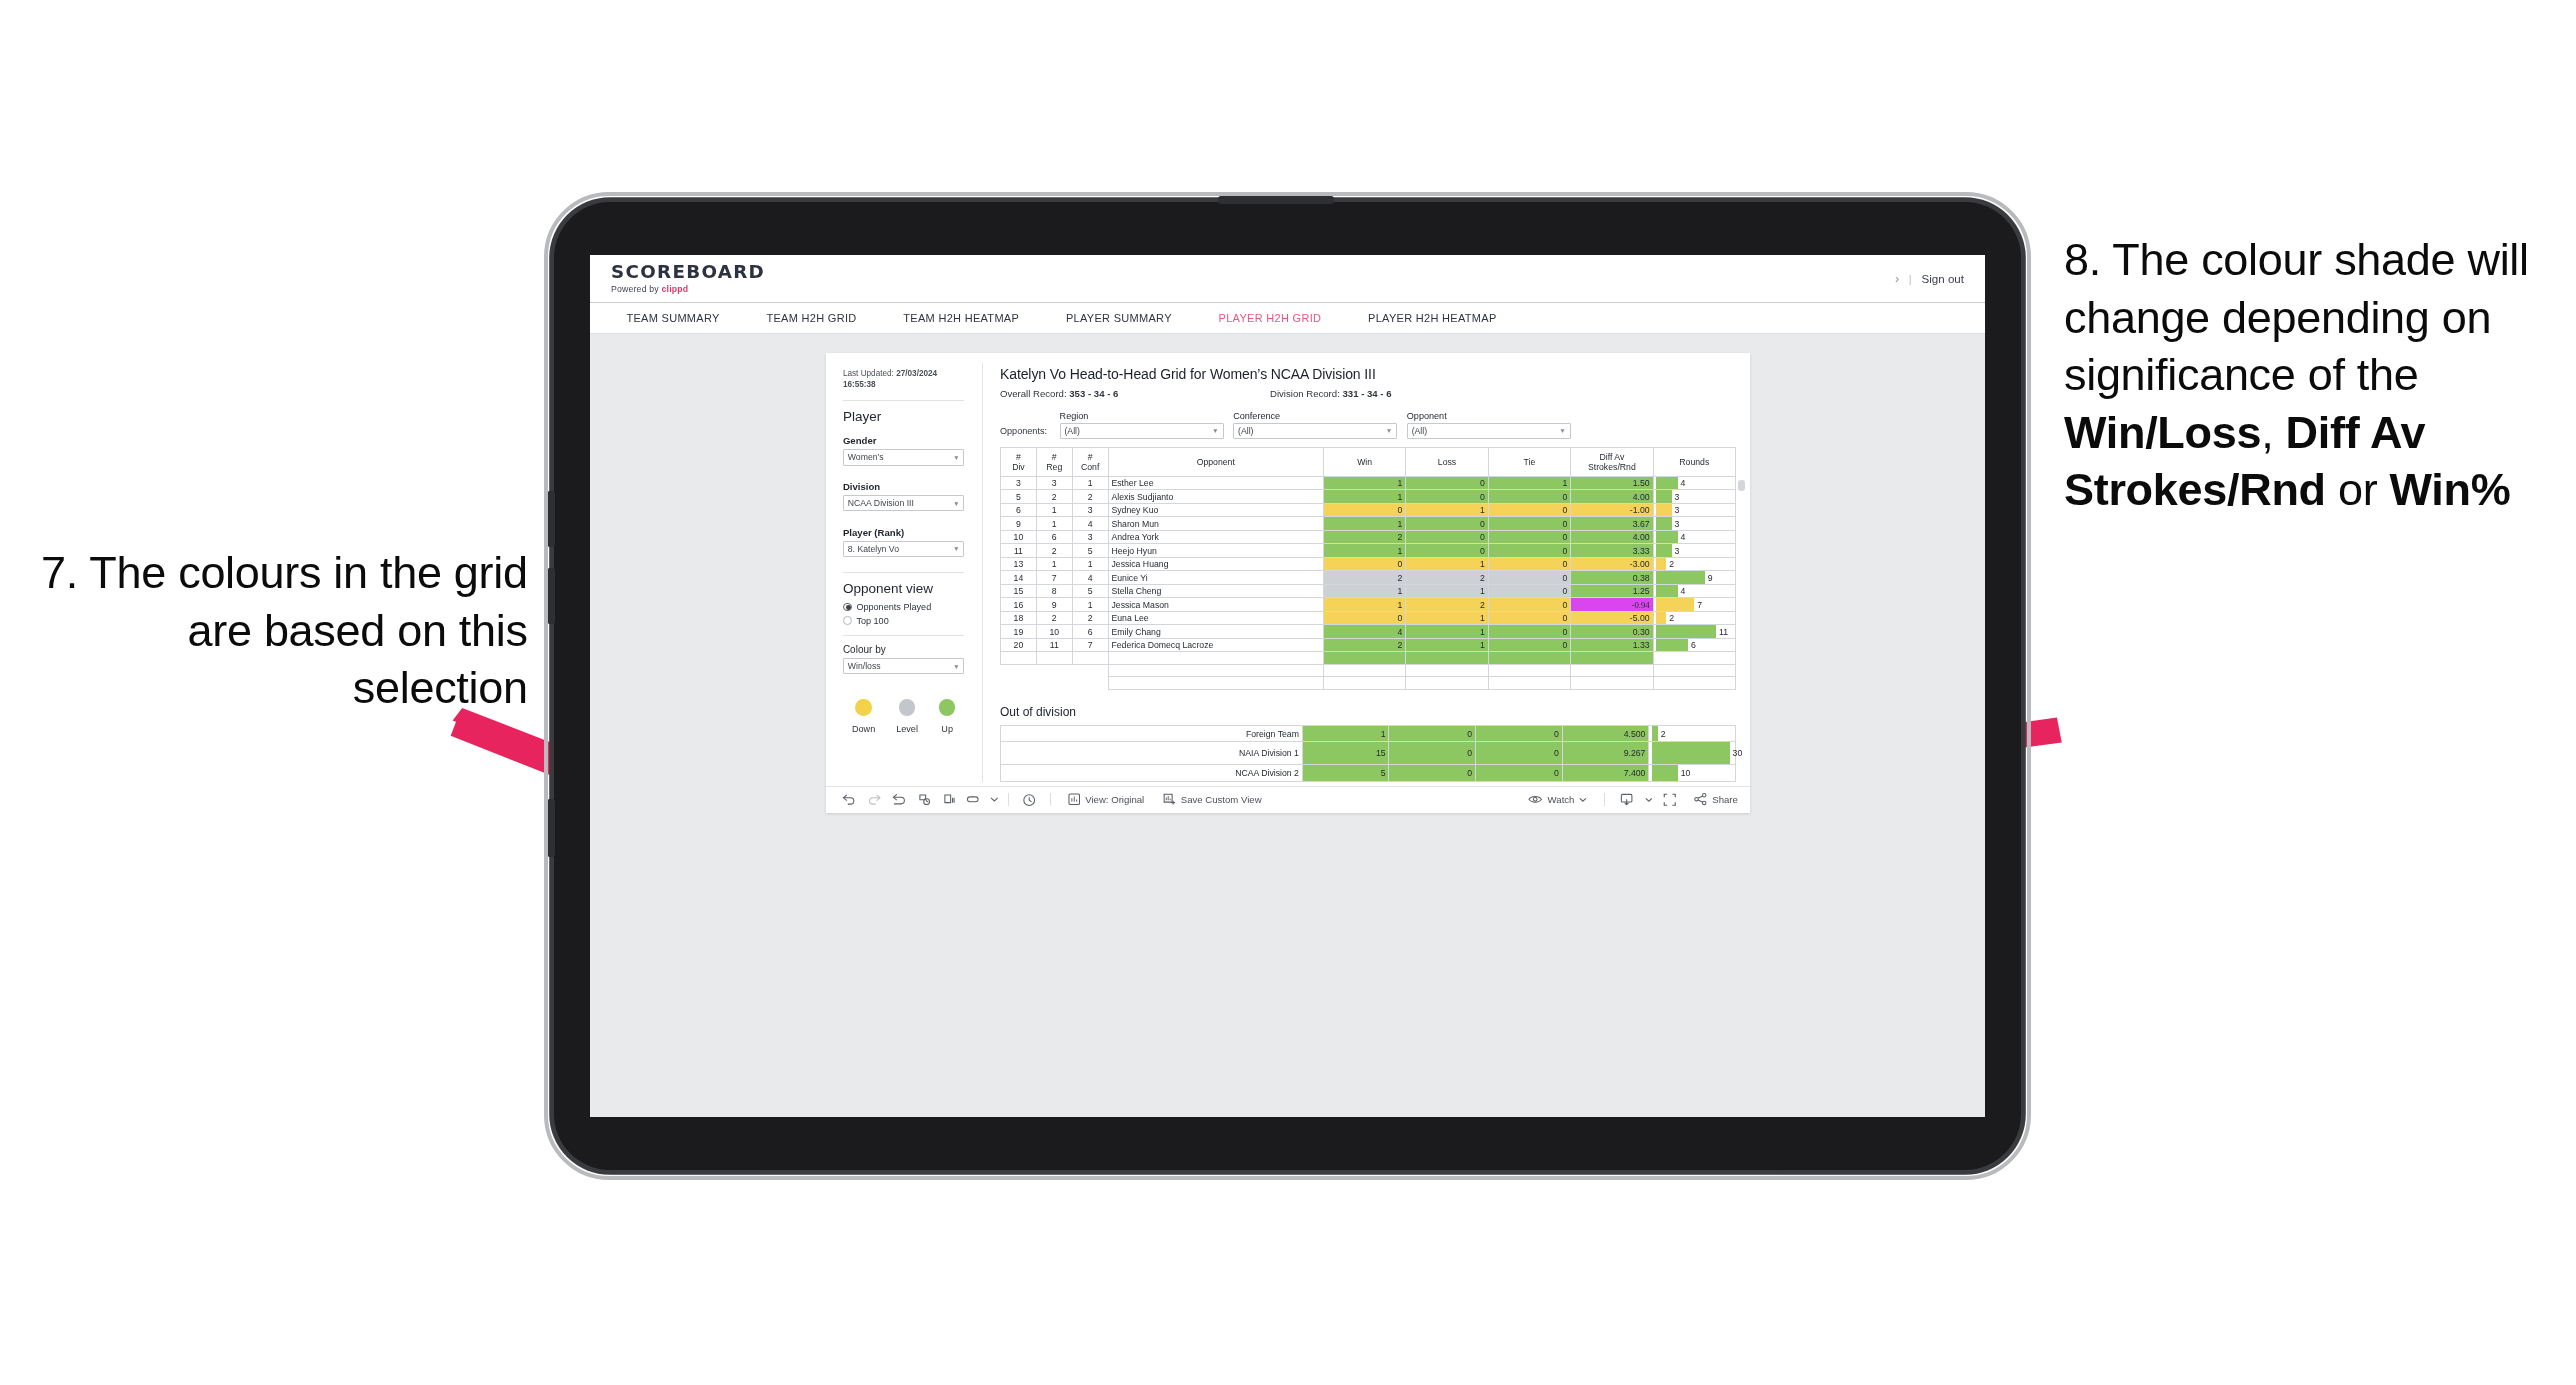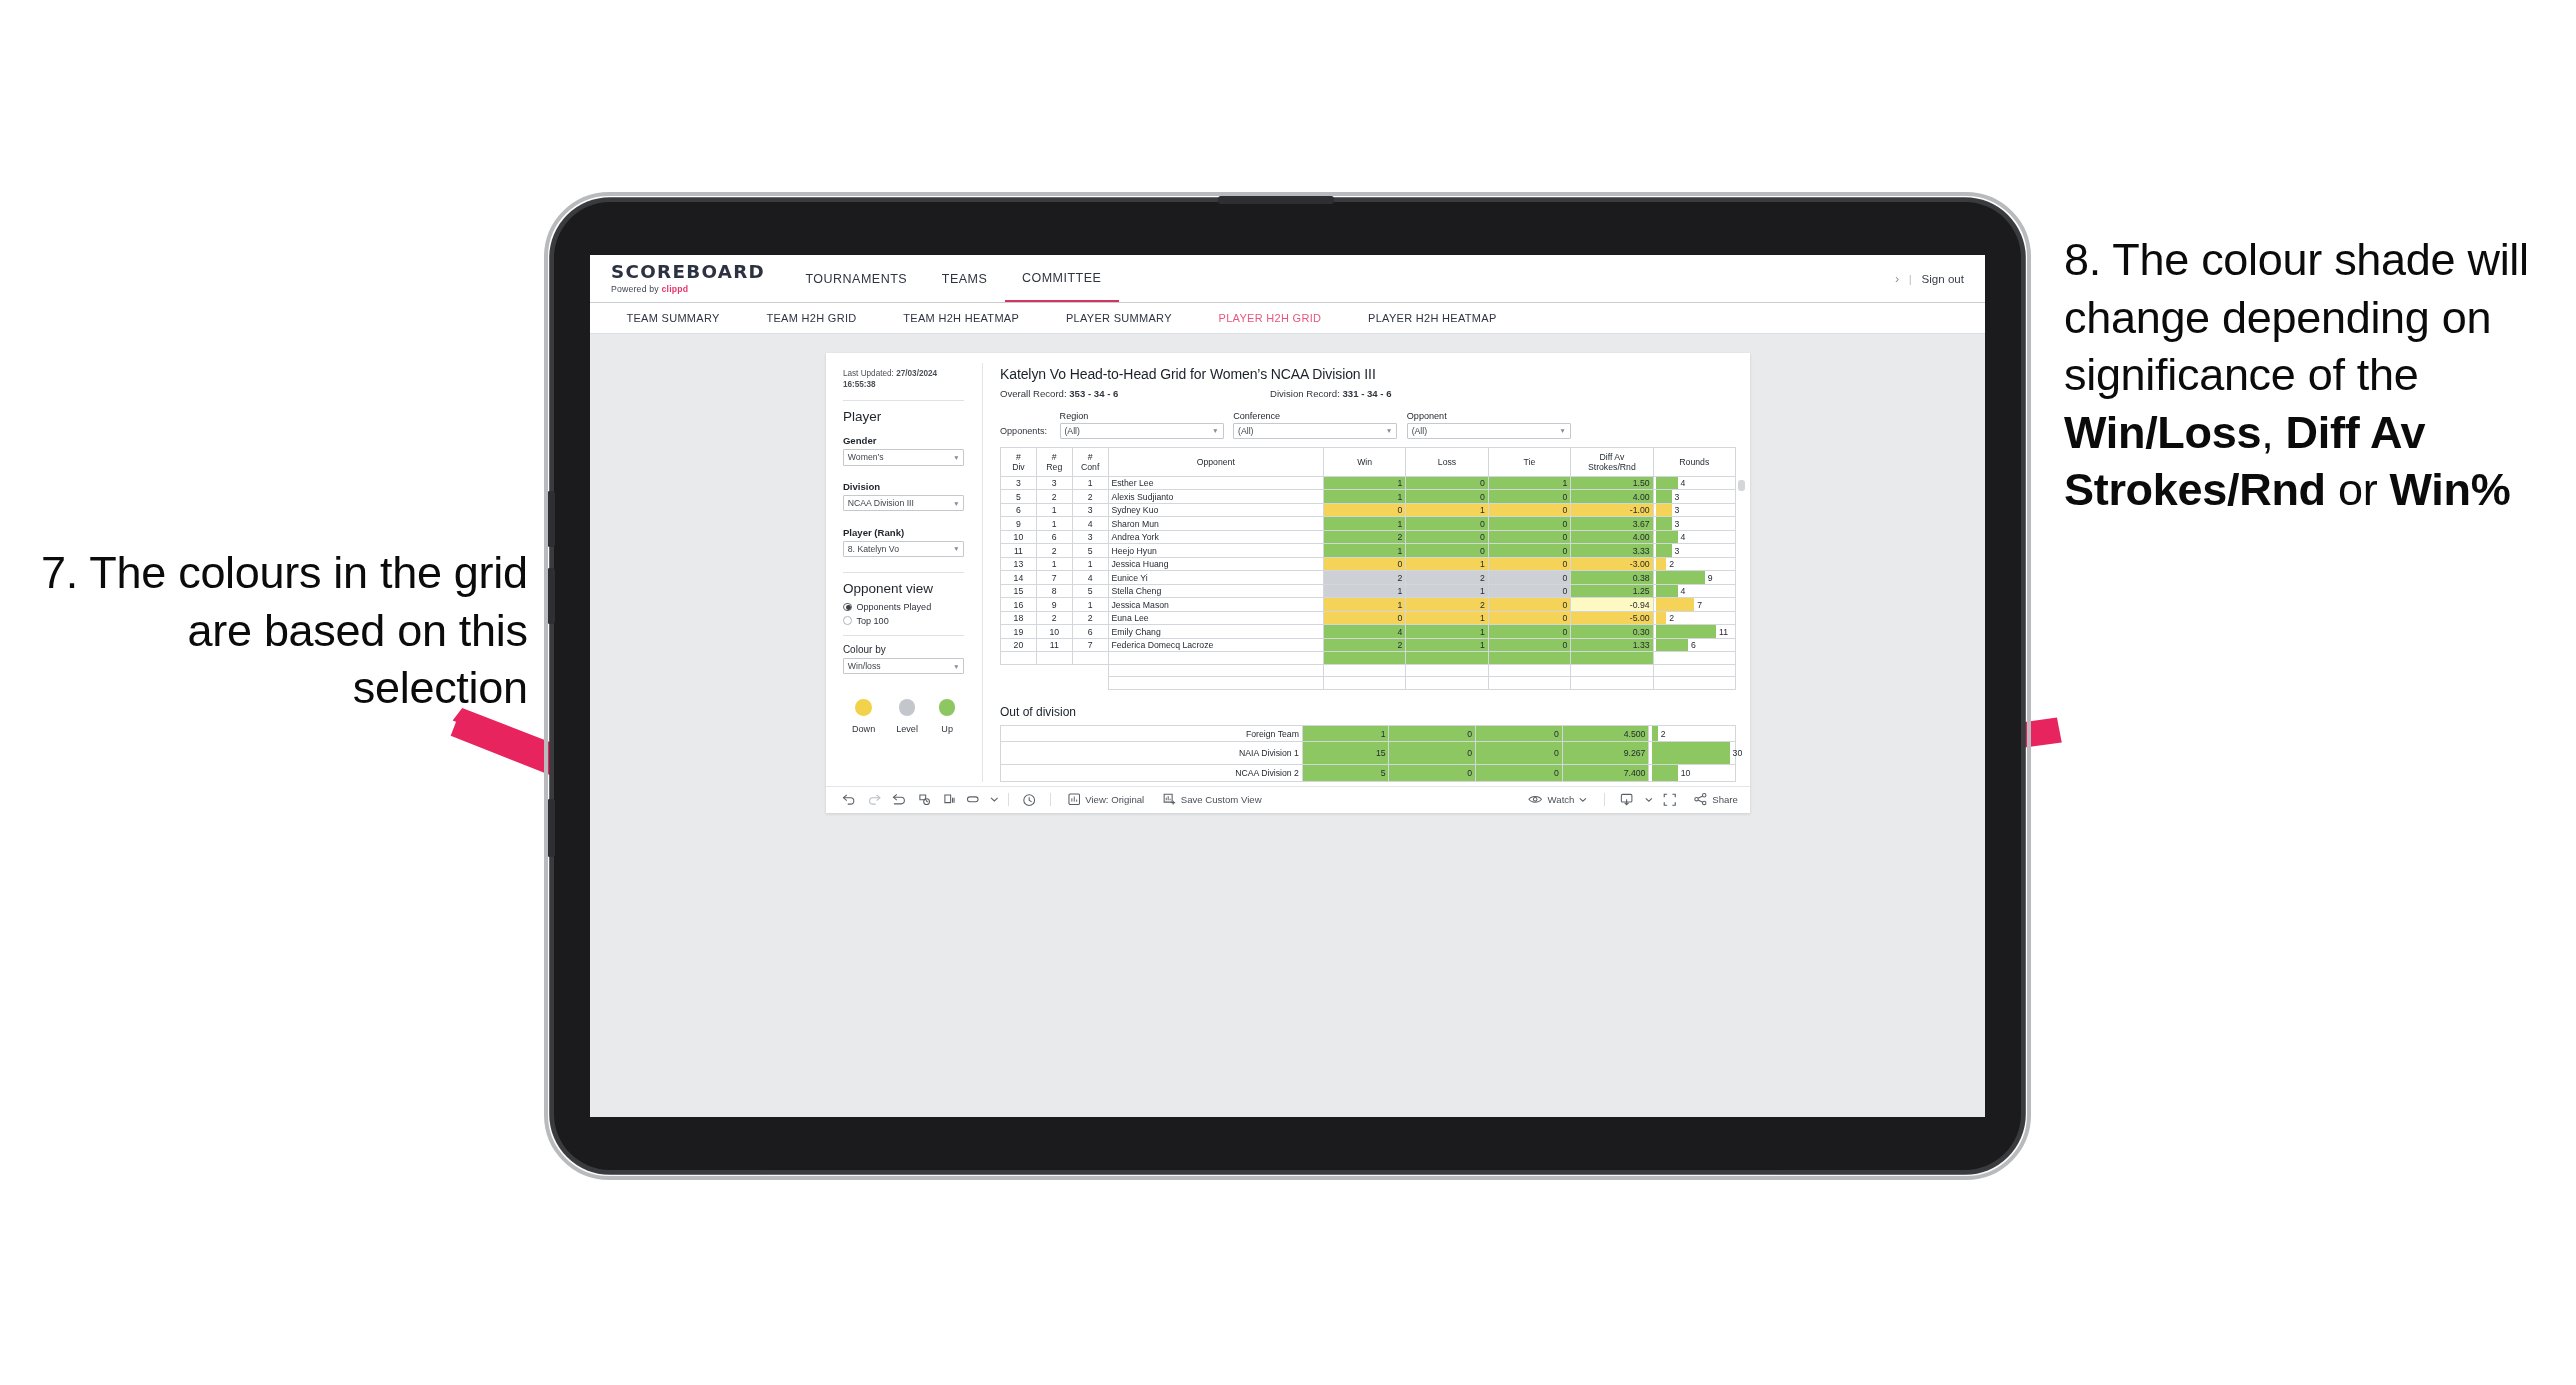--- a/index.html
+++ b/index.html
@@ -201,25 +201,20 @@
     <div class="tab-btn btn-l1"></div>
     <div class="tab-btn btn-l2"></div>
     <div class="tab-btn btn-l3"></div>
 
     <div class="screen">
 
       <div class="appbar">
         <div class="logo-wrap">
           <div class="logo-main">SCOREBOARD</div>
           <div class="logo-sub"><span>Powered by </span><span class="brand">clippd</span></div>
-        </div>
-        <div class="topnav">
-          <div class="topnav-item">TOURNAMENTS</div>
-          <div class="topnav-item">TEAMS</div>
-          <div class="topnav-item active">COMMITTEE</div>
         </div>
         <div class="appbar-right">
           <span class="chev-right">›</span>
           <span class="pipe">|</span>
           <span>Sign out</span>
         </div>
       </div>
 
       <div class="subnav">
         <div class="subnav-item">TEAM SUMMARY</div>
@@ -496,21 +491,21 @@
                         </td>
                       </tr>
                       <tr>
                         <td class="c-div">16</td>
                         <td class="c-reg">9</td>
                         <td class="c-conf">1</td>
                         <td class="c-opp">Jessica Mason</td>
                         <td class="c-num" style="background: rgb(244, 211, 88);">1</td>
                         <td class="c-num" style="background: rgb(244, 211, 88);">2</td>
                         <td class="c-num" style="background: rgb(244, 211, 88);">0</td>
-                        <td class="c-diff" style="background: #fef9c3;">-0.94</td>
+                        <td class="c-diff" style="background: #d946ef; font-family: Liberation Serif, serif;">-0.94</td>
                         <td class="c-rnd">
                           <div class="barcell">
                             <div class="bar" style="width: 50%; background: rgb(244, 211, 88);"></div>
                             <div class="barnum" style="left: 50%;">7</div>
                           </div>
                         </td>
                       </tr>
                       <tr>
                         <td class="c-div">18</td>
                         <td class="c-reg">2</td>

